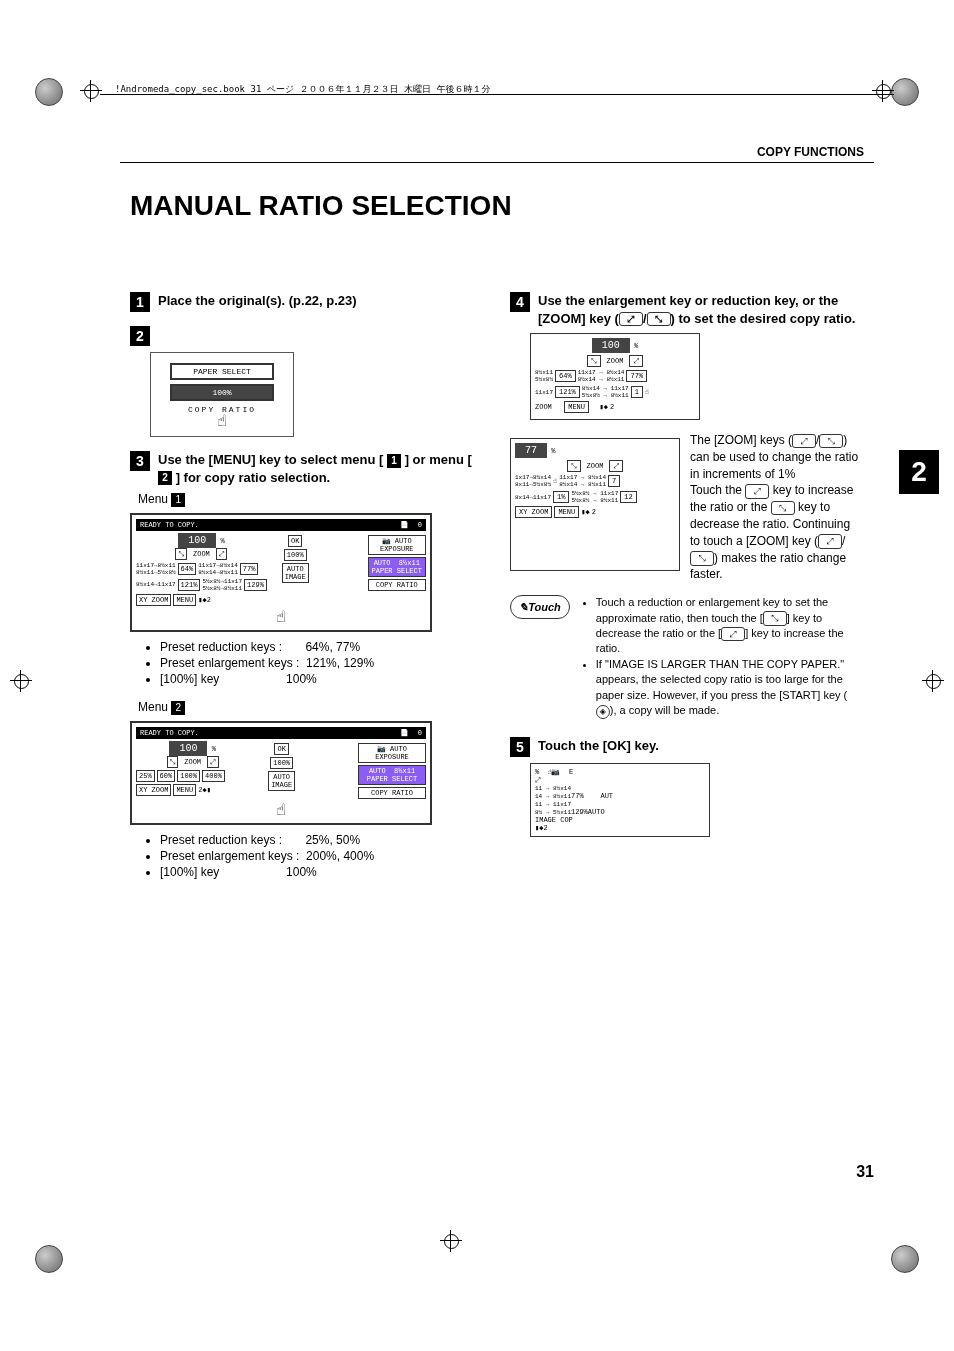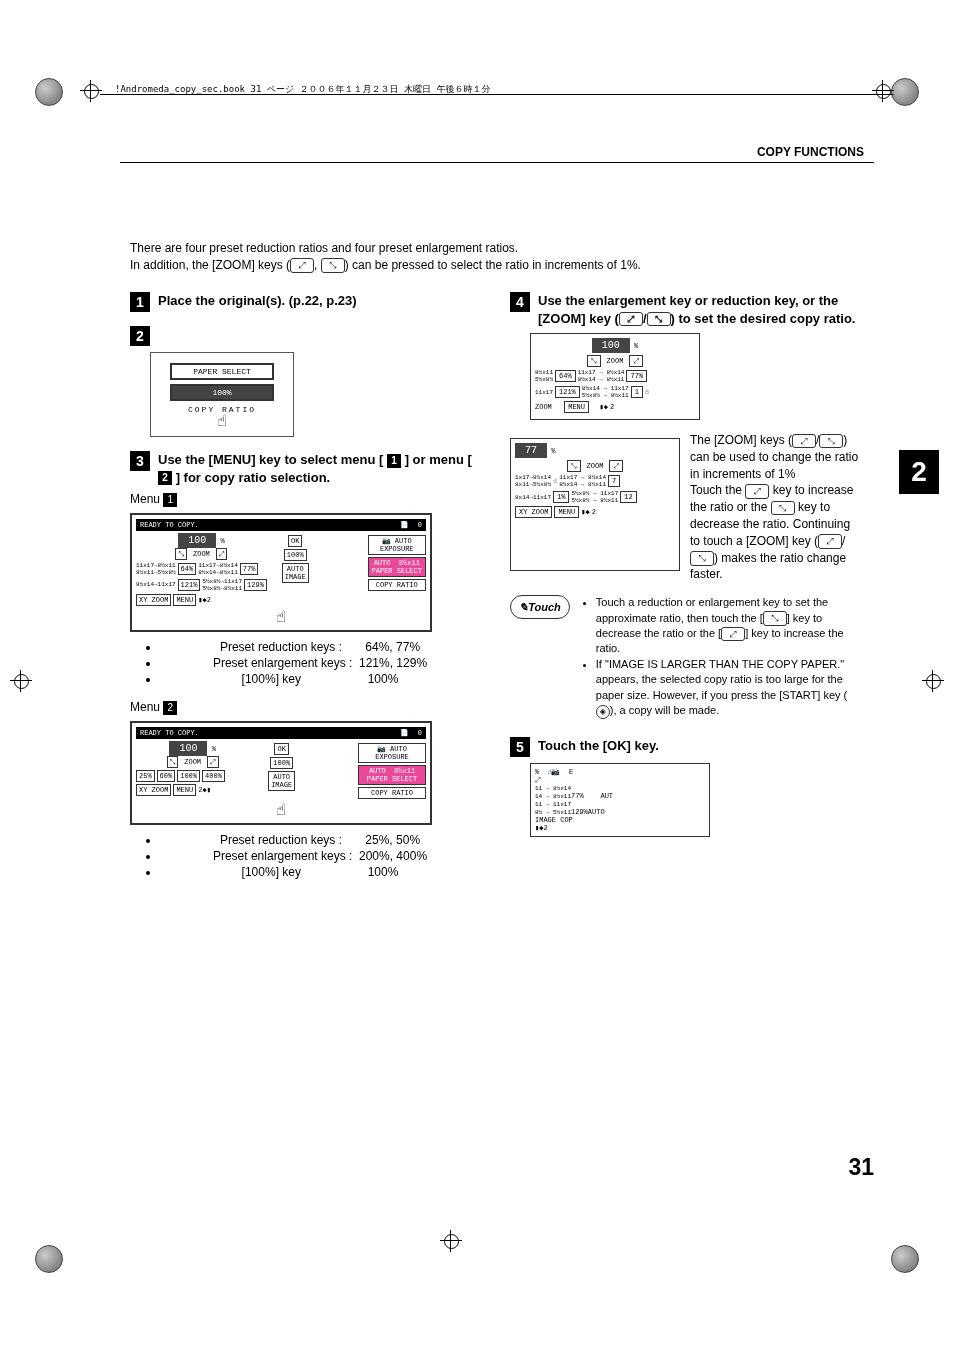--- a/index.html
+++ b/index.html
@@ -169,47 +169,46 @@
 .screen .left { flex: 2; }
 .screen .mid { flex: 1; align-items: center; }
 .screen .right { flex: 1.2; padding-left: 44px; }
 .screen .chip {
   border: 1px solid #333;
   padding: 1px 2px;
   text-align: center;
   white-space: nowrap;
 }
 .screen .chip-dark {
-  background: #ec4899;
+  background: #8b5cf6;
   color: #fff;
 }
 .screen .big {
   background: #444;
   color: #fff;
   padding: 2px 10px;
   font-size: 10px;
 }
 .screen .row {
   display: flex;
   gap: 2px;
   align-items: center;
 }
 .bullets {
   list-style: disc;
   font-size: 12px;
   padding-left: 30px;
   margin: 6px 0 14px 0;
-  text-align: center;
 }
 .bullets li {
   margin-bottom: 2px;
 }
 .menu-lbl {
   font-size: 12px;
-  margin-left: 0;
+  margin-left: 8px;
   margin-bottom: 2px;
 }
 .panel4 {
   width: 160px;
   border: 1px solid #333;
   padding: 4px;
   font-family: "Courier New", monospace;
   font-size: 7px;
   margin: 6px 0 12px 20px;
 }
@@ -286,21 +285,21 @@
   font-size: 28px;
   font-weight: bold;
   display: flex;
   align-items: center;
   justify-content: center;
 }
 .page-num {
   position: absolute;
   right: 80px;
   bottom: 170px;
-  font-size: 23px;
+  font-size: 16px;
   font-weight: bold;
   margin-top: 48px;
 }
 .panel5 {
   width: 170px;
   border: 1px solid #333;
   font-family: "Courier New", monospace;
   font-size: 7px;
   margin: 4px 0 0 20px;
   padding: 4px;
@@ -359,25 +358,22 @@
   <div class="reg-mark" style="top:80px;right:60px">
       <div class="reg-circle"></div>
     </div>
 
   <div class="crop-line"></div>
   <div class="crop-text">!Andromeda_copy_sec.book 31 ページ ２００６年１１月２３日 木曜日 午後６時１分</div>
 
   <div class="running-head">COPY FUNCTIONS</div>
   <div class="running-rule"></div>
 
-
-  <div class="intro">
-    <span>There are four preset reduction ratios and four preset enlargement ratios.</span><br>
-    <span>In addition, the [ZOOM] keys (<span class="zoom-key">⤢</span>, <span class="zoom-key">⤡</span>) can be pressed to select the ratio in increments of 1%.</span>
-  </div>
+  <h1 class="title">MANUAL RATIO SELECTION</h1>
+
 
   <div class="side-tab">2</div>
 
   <div class="columns">
 
     <div class="col">
 
       <div class="step">
         <div class="step-head">
           <div class="step-num">1</div>

